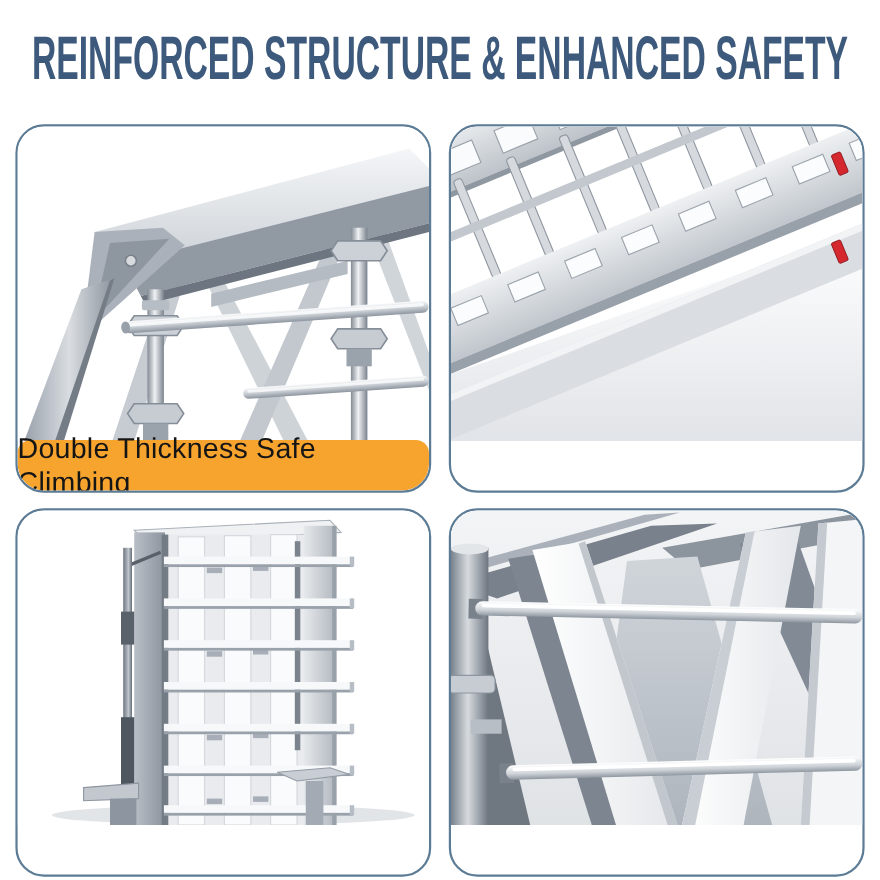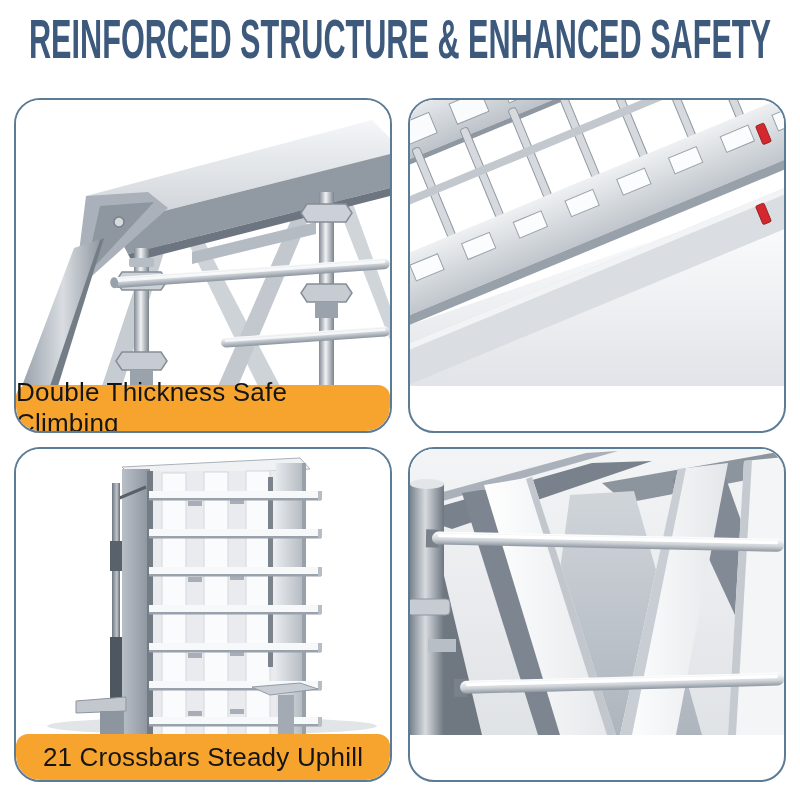--- a/index.html
+++ b/index.html
@@ -1,21 +1,21 @@
 <!DOCTYPE html>
 <html><head>
 <meta charset="utf-8">
 <style>
   html,body{margin:0;padding:0;}
   body{
     width:800px;height:800px;background:#ffffff;
     font-family:"Liberation Sans",sans-serif;
     overflow:hidden;position:relative;
   }
-  .header{width:800px;margin-top:10px;text-align:center;}
+  .header{width:800px;margin-top:24px;text-align:center;}
   .grid{
     display:grid;
     grid-template-columns:378px 378px;
     grid-template-rows:335px 335px;
     column-gap:16px;row-gap:14px;
     padding:12px 14px;margin-top:12px;
   }
   figure.card{
     margin:0;position:relative;
     border:2px solid #5c7b95;border-radius:26px;
@@ -297,21 +297,20 @@
         </g>
 
         <g>
           <polygon points="60,252 110,248 110,262 60,264" fill="#c3c8cf" stroke="#8d95a0" stroke-width="1"></polygon>
           <rect x="84" y="262" width="24" height="24" fill="#8d95a0"></rect>
           <polygon points="236,238 284,234 302,240 254,246" fill="#c9ced4" stroke="#939ba5" stroke-width="1"></polygon>
           <rect x="262" y="246" width="16" height="40" fill="#a3aab3"></rect>
         </g>
       </svg>
     </div>
-    <figcaption class="caption">21 Crossbars Steady Uphill</figcaption>
   </figure>
 
   <figure class="card">
     <div class="photo">
       <svg viewBox="0 0 374 286" preserveAspectRatio="xMidYMid slice">
         <defs>
           <linearGradient id="brBg" x1="0" y1="0" x2="0" y2="1">
             <stop offset="0" stop-color="#f3f4f6"></stop>
               <stop offset="1" stop-color="#e0e3e6"></stop>
           </linearGradient>

